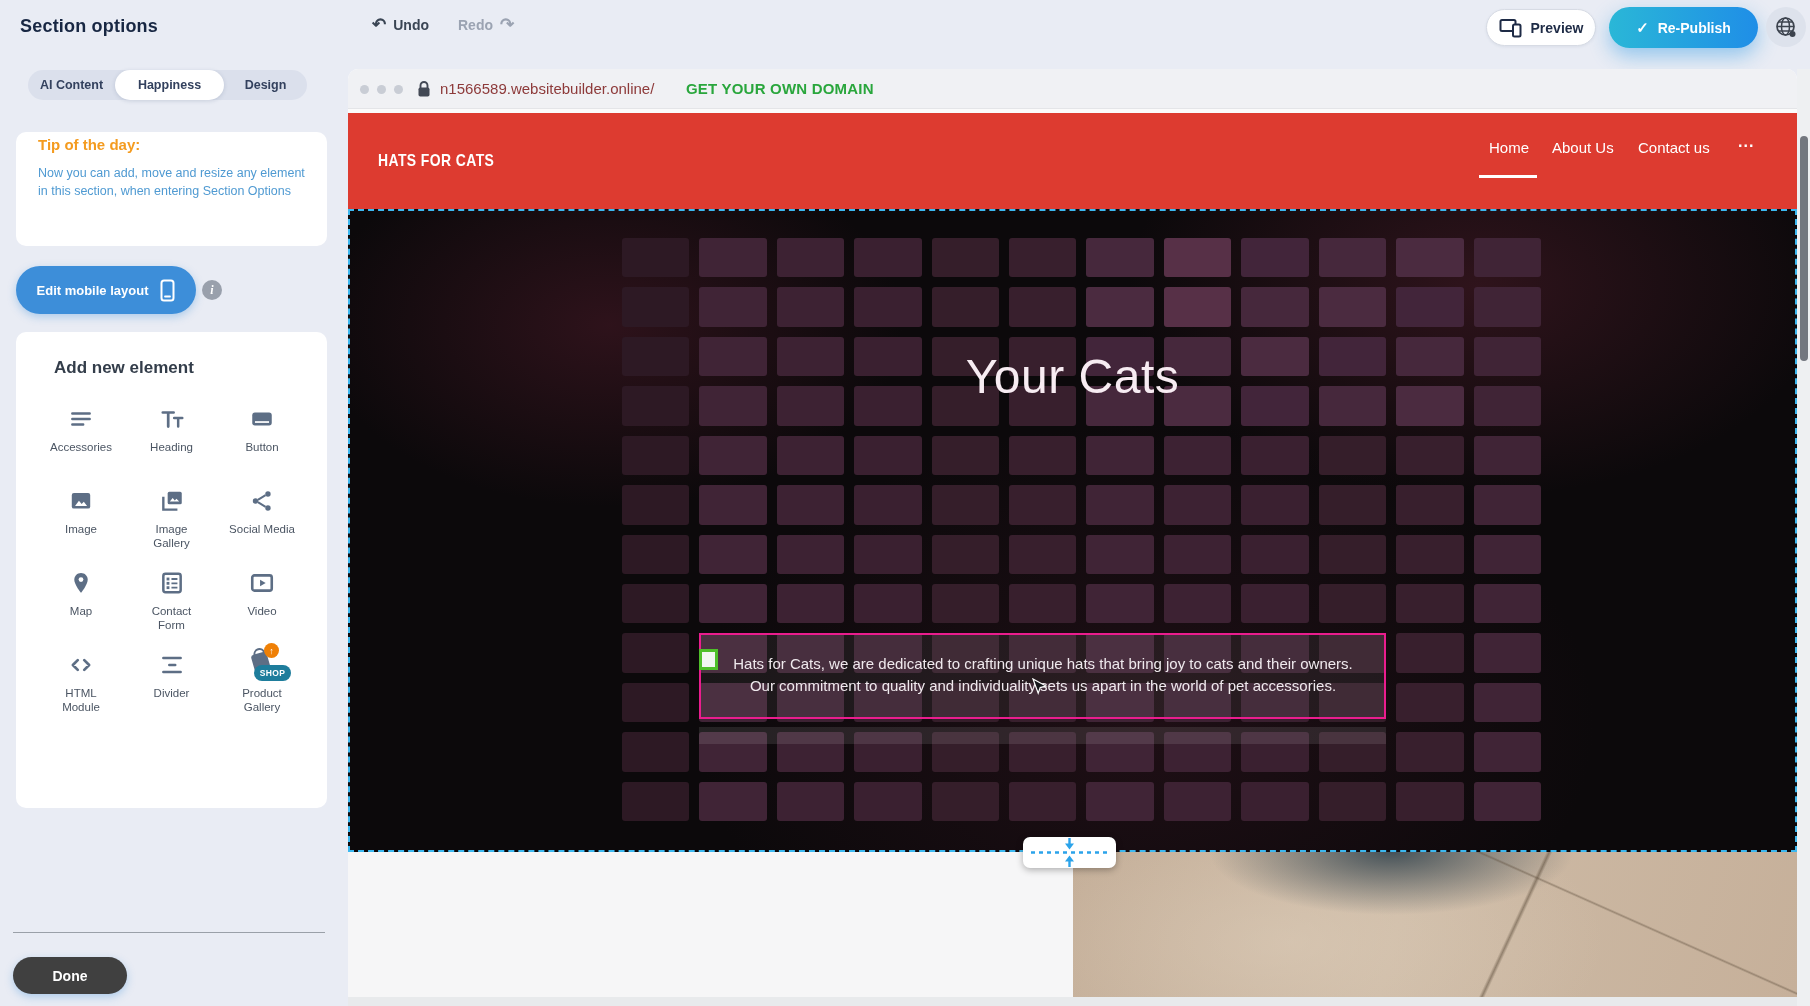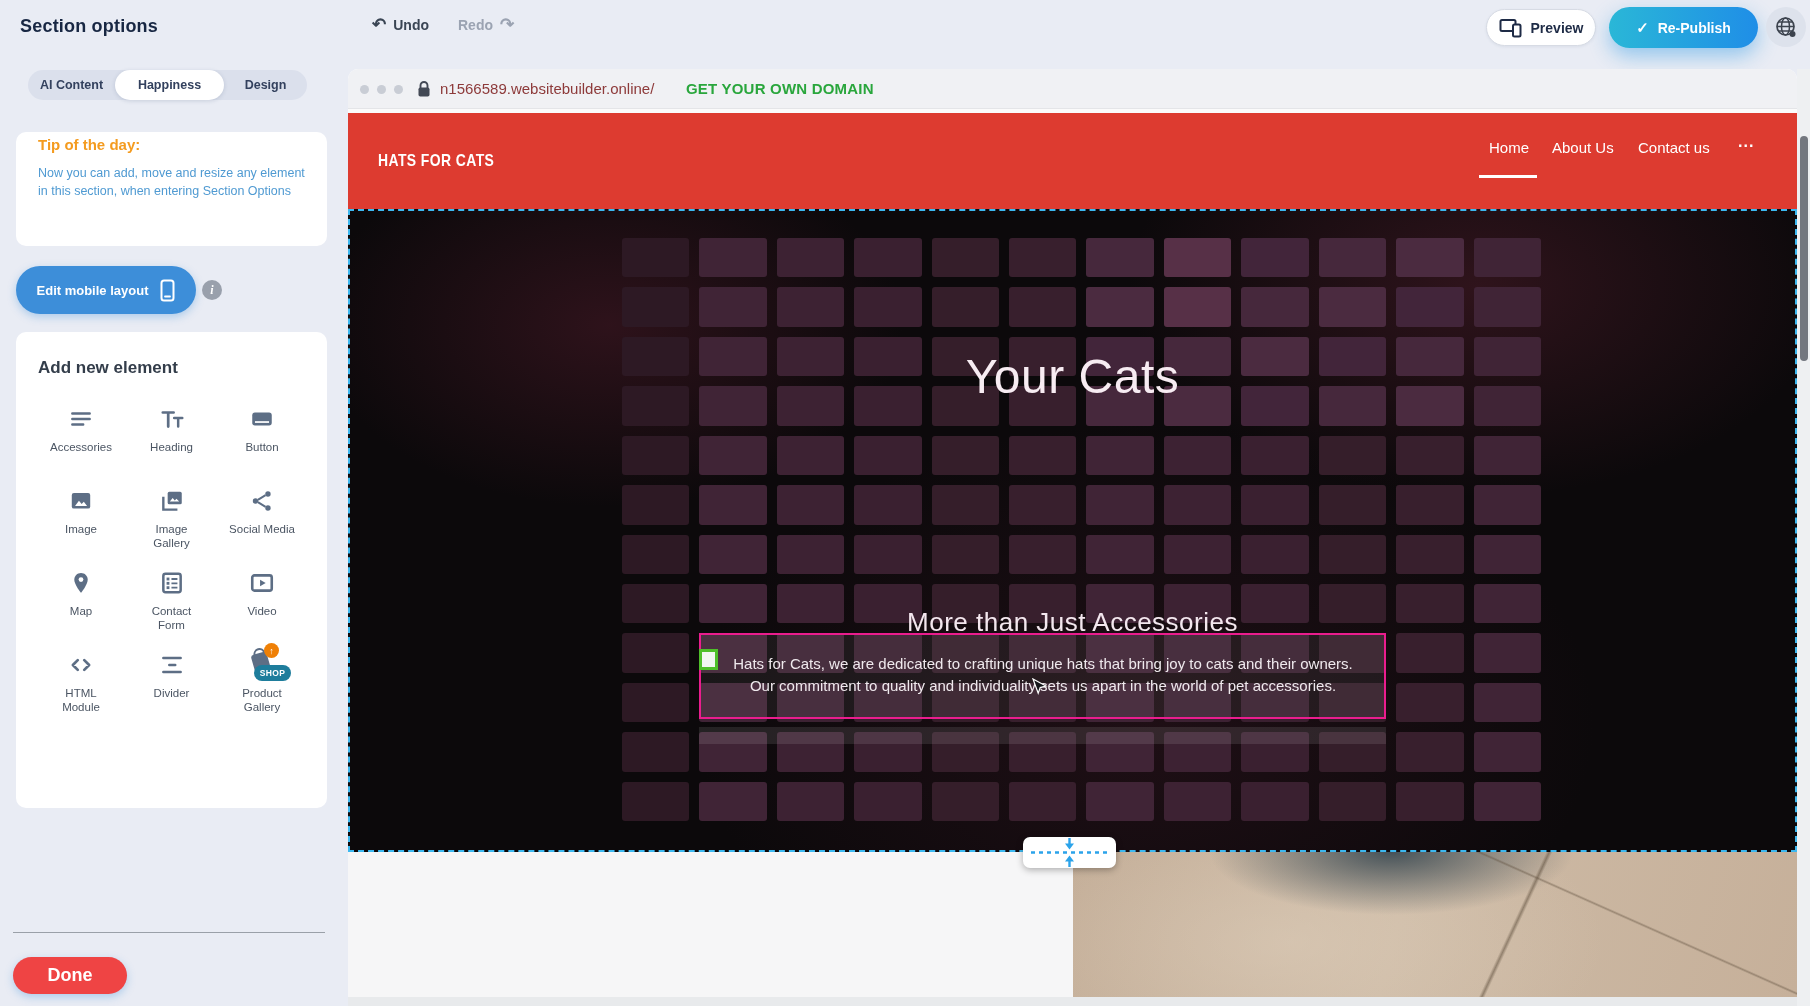--- a/index.html
+++ b/index.html
@@ -21,32 +21,32 @@
   .tabs-bar { left:28px; top:70px; width:279px; height:30px; background:#dbe0ec; border-radius:15px; display:flex; align-items:center; }
   .tab { height:30px; display:flex; align-items:center; justify-content:center; font-size:12.5px; font-weight:700; color:#33415e; cursor:pointer; }
   .tab.active { background:#fff; border-radius:15px; box-shadow:0 1px 4px rgba(50,70,110,.18); }
   .card { background:#fff; border-radius:10px; }
   .tip-card { left:16px; top:132px; width:311px; height:114px; padding:4px 22px; }
   .tip-title { font-size:15px; font-weight:700; color:#f49b1f; }
   .tip-body { margin-top:11px; font-size:12.5px; line-height:1.45; color:#4f9ad2; }
   .edit-mobile-btn { left:16px; top:266px; width:180px; height:48px; background:#3d8ed9; border-radius:24px; display:flex; align-items:center; justify-content:center; gap:12px; color:#fff; font-size:13px; font-weight:700; cursor:pointer; box-shadow:0 3px 8px rgba(61,142,217,.35); }
   .info-btn { left:202px; top:280px; width:20px; height:20px; border-radius:50%; background:#99a0ac; color:#fff; font-size:12px; font-weight:700; font-family:"Liberation Serif", serif; font-style:italic; display:flex; align-items:center; justify-content:center; cursor:pointer; }
   .add-card { left:16px; top:332px; width:311px; height:476px; padding:26px 20px 0 20px; }
-  .add-title { font-size:17px; font-weight:600; color:#333d4a; margin-left:2px; }
+  .add-title { font-size:17px; font-weight:600; color:#333d4a; margin-left:18px; }
   .elements-grid { margin-top:26px; display:grid; grid-template-columns:repeat(3,90px); grid-auto-rows:82px; justify-content:space-between; }
   .el-item { display:flex; flex-direction:column; align-items:center; cursor:pointer; }
   .el-item .ic { width:30px; height:30px; display:flex; align-items:center; justify-content:center; }
   .el-label { margin-top:6px; font-size:11.5px; line-height:1.25; color:#4b5563; text-align:center; white-space:pre-line; }
   .bag-wrap { position:relative; width:34px; height:32px; }
   .bag { position:absolute; left:6px; top:4px; width:16px; height:20px; background:#5d6e85; border-radius:3px; transform:rotate(-16deg); }
   .bag:before { content:""; position:absolute; left:3px; top:-5px; width:8px; height:8px; border:2px solid #5d6e85; border-radius:50%; }
   .up-badge { position:absolute; right:-2px; top:-6px; width:15px; height:15px; border-radius:50%; background:#ef8006; color:#fff; font-size:9px; font-weight:700; display:flex; align-items:center; justify-content:center; }
   .shop-pill { position:absolute; left:7px; top:16px; width:37px; height:16px; border-radius:9px; background:#1e7d9c; color:#fff; font-size:8.5px; font-weight:700; display:flex; align-items:center; justify-content:center; letter-spacing:.3px; }
   .sidebar-divider { left:13px; top:932px; width:312px; height:1px; background:#9aa0a8; }
-  .done-btn { left:13px; top:957px; width:114px; height:37px; background:#ef4444; border-radius:19px; display:flex; align-items:center; justify-content:center; color:#fff; font-size:18px; font-weight:700; cursor:pointer; box-shadow:0 3px 8px rgba(61,142,217,.35); }
+  .done-btn { left:13px; top:957px; width:114px; height:37px; background:#404040; border-radius:19px; display:flex; align-items:center; justify-content:center; color:#fff; font-size:14px; font-weight:700; cursor:pointer; box-shadow:0 3px 8px rgba(61,142,217,.35); }
 
   
   .canvas { left:348px; top:69px; width:1449px; height:937px; background:#fff; border-radius:10px 10px 0 0; overflow:hidden; }
   .chrome { position:absolute; left:0; top:0; width:100%; height:40px; background:#f0f1f4; border-bottom:1px solid #e4e5e8; }
   .dot { position:absolute; top:16px; width:9px; height:9px; border-radius:50%; background:#c9cdd5; }
   .url-text { position:absolute; left:92px; top:11px; font-size:15px; color:#8d3a3a; }
   .domain-cta { position:absolute; left:338px; top:11px; font-size:15px; font-weight:700; color:#29a63c; letter-spacing:.2px; cursor:pointer; }
   .white-gap { position:absolute; left:0; top:40px; width:100%; height:4px; background:#fbfbfb; }
 
   .site-header { position:absolute; left:0; top:44px; width:100%; height:96px; background:#dd3b30; }
@@ -447,21 +447,20 @@
         <div class="tile" style="background: rgb(61, 34, 51);"></div>
         <div class="tile" style="background: rgb(58, 32, 48);"></div>
         <div class="tile" style="background: rgb(53, 30, 42);"></div>
         <div class="tile" style="background: rgb(56, 31, 45);"></div>
         <div class="tile" style="background: rgb(64, 36, 54);"></div>
       </div>
 
     <div class="hero-heading">
       <span style="display:block;">Your Cats</span>
     </div>
-    <div class="hero-sub">More than Just Accessories</div>
 
     <div class="para-box">
       <div class="para-text">
         <span style="display:block;">Hats for Cats, we are dedicated to crafting unique hats that bring joy to cats and their owners.</span>
         <span style="display:block;">Our commitment to quality and individuality sets us apart in the world of pet accessories.</span>
       </div>
       <div class="drag-handle-sq"></div>
     </div>
     <div class="ghost-strip"></div>
   </div>

